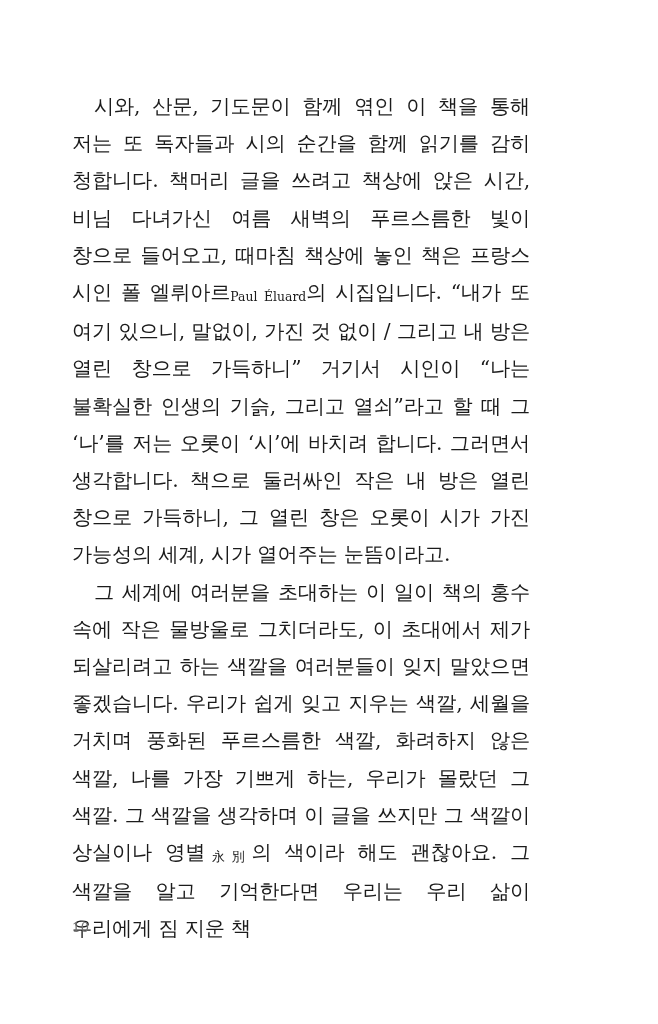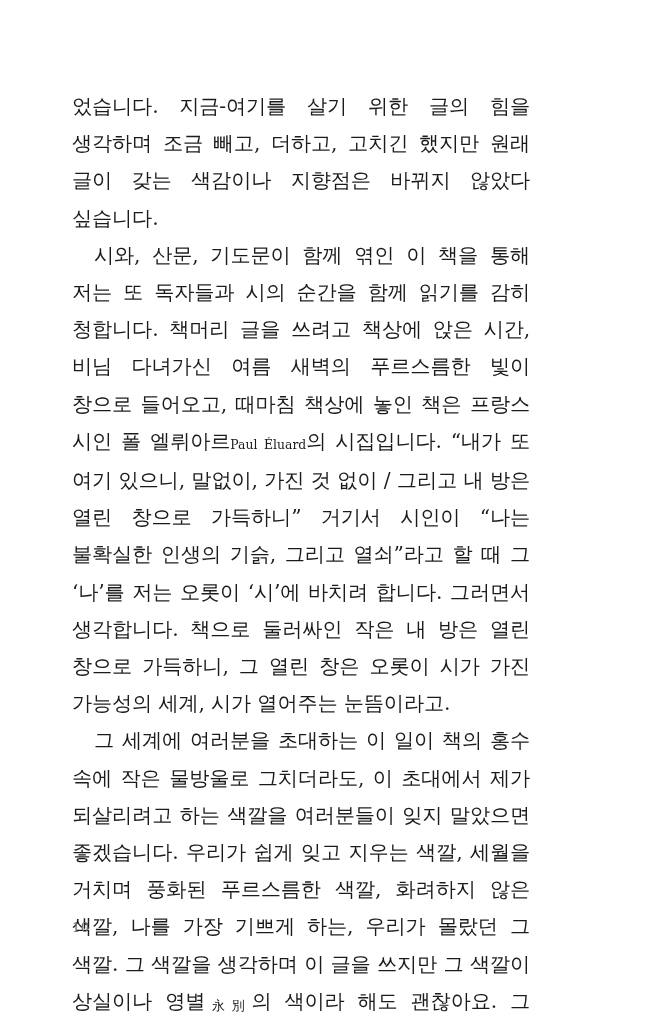--- a/index.html
+++ b/index.html
@@ -73,20 +73,19 @@
     color: #737373;
     letter-spacing: 0.5px;
   }
 </style>
 </head>
 <body>
 
 <div class="page">
 
   <div class="textblock">
-      <p class="para">었습니다. 지금-여기를 살기 위한 글의 힘을 생각하며 조금 빼고, 더하고, 고치긴 했지만 원래 글이 갖는 색감이나 지향점은 바뀌지 않았다 싶습니다.</p>
       <p class="para indent">시와, 산문, 기도문이 함께 엮인 이 책을 통해 저는 또 독자들과 시의 순간을 함께 읽기를 감히 청합니다. 책머리 글을 쓰려고 책상에 앉은 시간, 비님 다녀가신 여름 새벽의 푸르스름한 빛이 창으로 들어오고, 때마침 책상에 놓인 책은 프랑스 시인 폴 엘뤼아르<span class="gloss">Paul Éluard</span>의 시집입니다. “내가 또 여기 있으니, 말없이, 가진 것 없이 / 그리고 내 방은 열린 창으로 가득하니” 거기서 시인이 “나는 불확실한 인생의 기슭, 그리고 열쇠”라고 할 때 그 ‘나’를 저는 오롯이 ‘시’에 바치려 합니다. 그러면서 생각합니다. 책으로 둘러싸인 작은 내 방은 열린 창으로 가득하니, 그 열린 창은 오롯이 시가 가진 가능성의 세계, 시가 열어주는 눈뜸이라고.</p>
       <p class="para indent">그 세계에 여러분을 초대하는 이 일이 책의 홍수 속에 작은 물방울로 그치더라도, 이 초대에서 제가 되살리려고 하는 색깔을 여러분들이 잊지 말았으면 좋겠습니다. 우리가 쉽게 잊고 지우는 색깔, 세월을 거치며 풍화된 푸르스름한 색깔, 화려하지 않은 색깔, 나를 가장 기쁘게 하는, 우리가 몰랐던 그 색깔. 그 색깔을 생각하며 이 글을 쓰지만 그 색깔이 상실이나 영별<span class="gloss-hanja">永別</span>의 색이라 해도 괜찮아요. 그 색깔을 알고 기억한다면 우리는 우리 삶이 우리에게 짐 지운 책</p>
     </div>
 
   <div class="folio">10</div>
 
 </div>
 
 </body></html>

